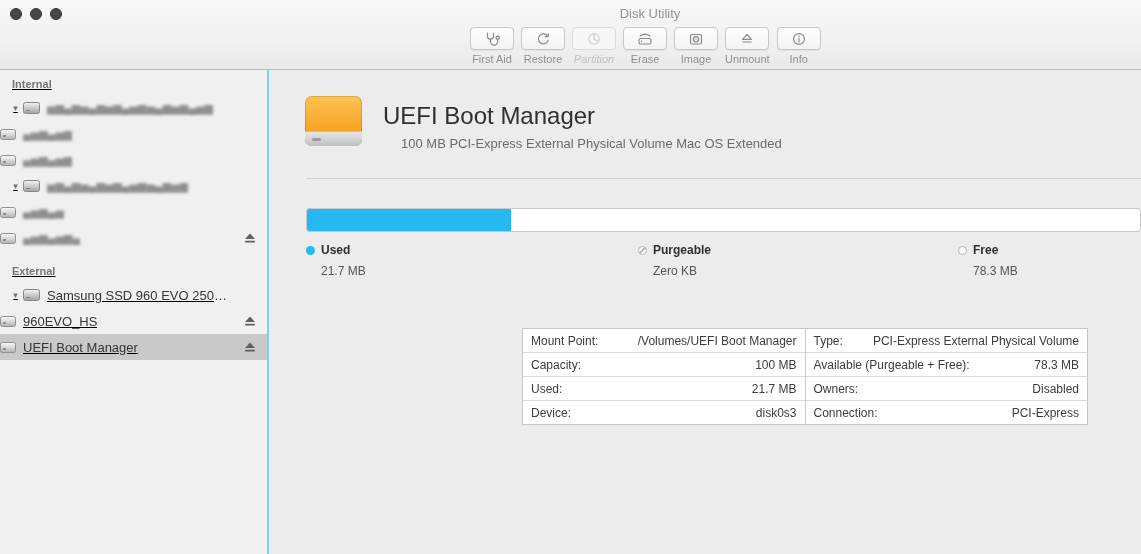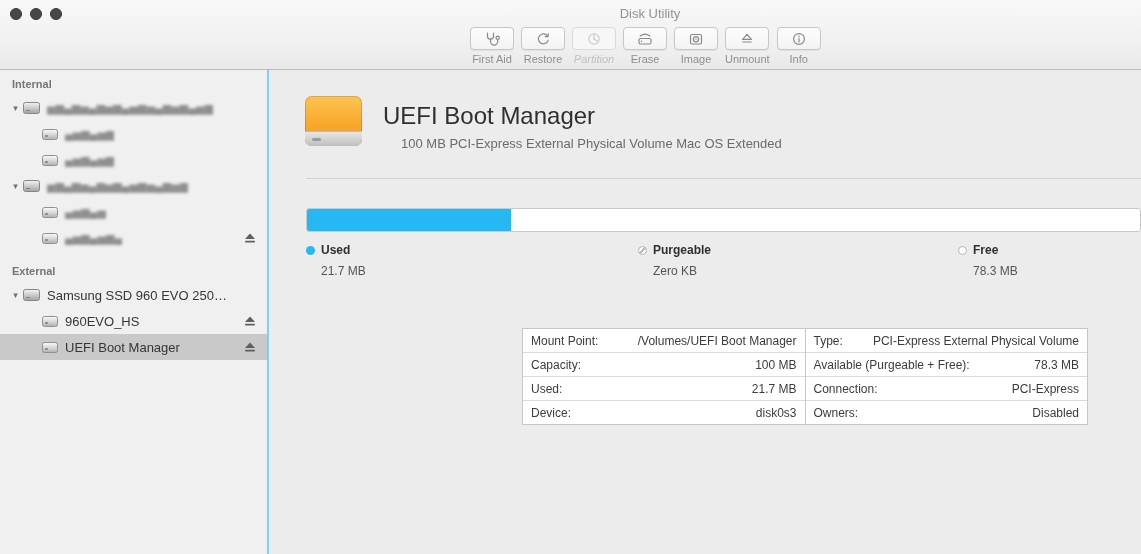--- a/index.html
+++ b/index.html
@@ -21,26 +21,26 @@
     box-sizing:border-box;box-shadow:0 0.5px 1px rgba(0,0,0,0.06);}
   .tb-label{font-size:11px;color:#8e8e8e;margin-top:3px;white-space:nowrap;}
   .tb-btn svg{stroke:#8a8a8a;fill:none;stroke-width:1.2;stroke-linecap:round;stroke-linejoin:round;}
   .tb-btn svg .fdot{fill:#8a8a8a;stroke:none;}
   .tb-btn.disabled .tb-box{border-color:#dadada;background:#f7f7f7;box-shadow:none;}
   .tb-btn.disabled .tb-label{color:#c0c0c0;font-style:italic;}
   .tb-btn.disabled svg{stroke:#cccccc;}
 
   
   .sidebar{position:absolute;top:70px;left:0;bottom:0;width:268px;background:#f0f0f0;
-    border-right:1px solid #b9b9b9;box-sizing:border-box;padding-top:8px;}
+    border-right:1px solid #b9b9b9;box-sizing:border-box;padding-top:8px;text-decoration:underline;}
   .sec-label{font-size:11px;font-weight:700;color:#757575;padding:0 0 5px 12px;height:12px;}
   .sec-label.second{margin-top:14px;}
   .srow{height:26px;display:flex;align-items:center;font-size:13px;color:#363636;cursor:default;}
   .srow.l0{padding-left:8px;}
-  .srow.l1{padding-left:42px;}
+  .srow.l1{}
   .srow.selected{background:#c9c9c9;}
   .tri{width:15px;font-size:9px;color:#6f6f6f;text-align:center;flex:none;}
   .disk-ic{position:relative;width:17px;height:12px;border-radius:2.5px;border:1px solid #878787;
     background:linear-gradient(180deg,#f1f1f1 0%,#cfcfcf 45%,#a6a6a6 100%);box-sizing:border-box;flex:none;margin-right:7px;}
   .disk-ic::after{content:"";position:absolute;left:2px;bottom:2px;width:4px;height:1.5px;background:#7d7d7d;border-radius:1px;}
   .vol-ic{position:relative;width:16px;height:11px;border-radius:2.5px;border:1px solid #909090;
     background:linear-gradient(180deg,#f7f7f7 0%,#d8d8d8 50%,#b4b4b4 100%);box-sizing:border-box;flex:none;margin-right:7px;}
   .vol-ic::after{content:"";position:absolute;left:2px;bottom:2px;width:3px;height:1.5px;background:#858585;border-radius:1px;}
   .blurred{filter:blur(1.6px);color:#8f8f8f;font-size:11px;letter-spacing:0;}
   .eject{margin-left:auto;margin-right:11px;display:flex;align-items:center;cursor:default;}
@@ -287,24 +287,24 @@
       <div class="dcol right">
         <div class="trow">
           <span class="tlabel">Type:</span>
           <span class="tvalue">PCI-Express External Physical Volume</span>
         </div>
         <div class="trow">
           <span class="tlabel">Available (Purgeable + Free):</span>
           <span class="tvalue">78.3 MB</span>
         </div>
         <div class="trow">
+          <span class="tlabel">Owners:</span>
+          <span class="tvalue">Disabled</span>
+        </div>
+        <div class="trow">
           <span class="tlabel">Connection:</span>
           <span class="tvalue">PCI-Express</span>
         </div>
-        <div class="trow">
-          <span class="tlabel">Owners:</span>
-          <span class="tvalue">Disabled</span>
-        </div>
       </div>
     </div>
   </div>
 
 </div>
 
 </body></html>

